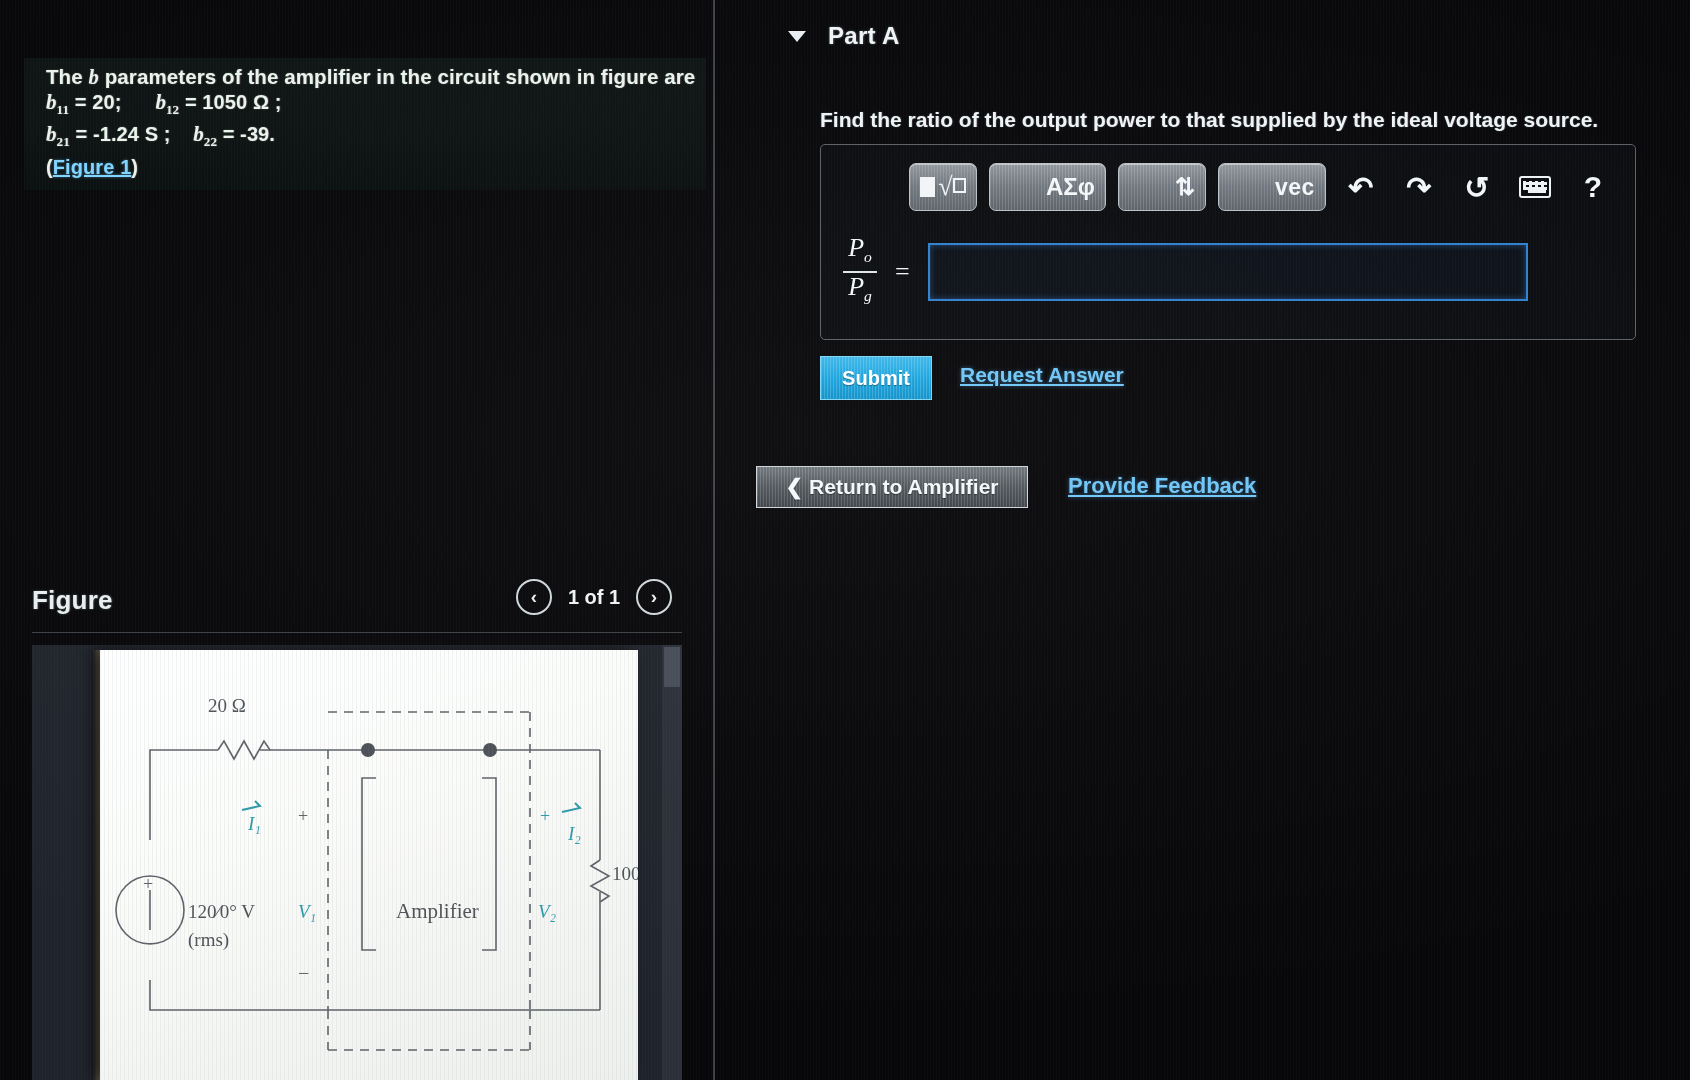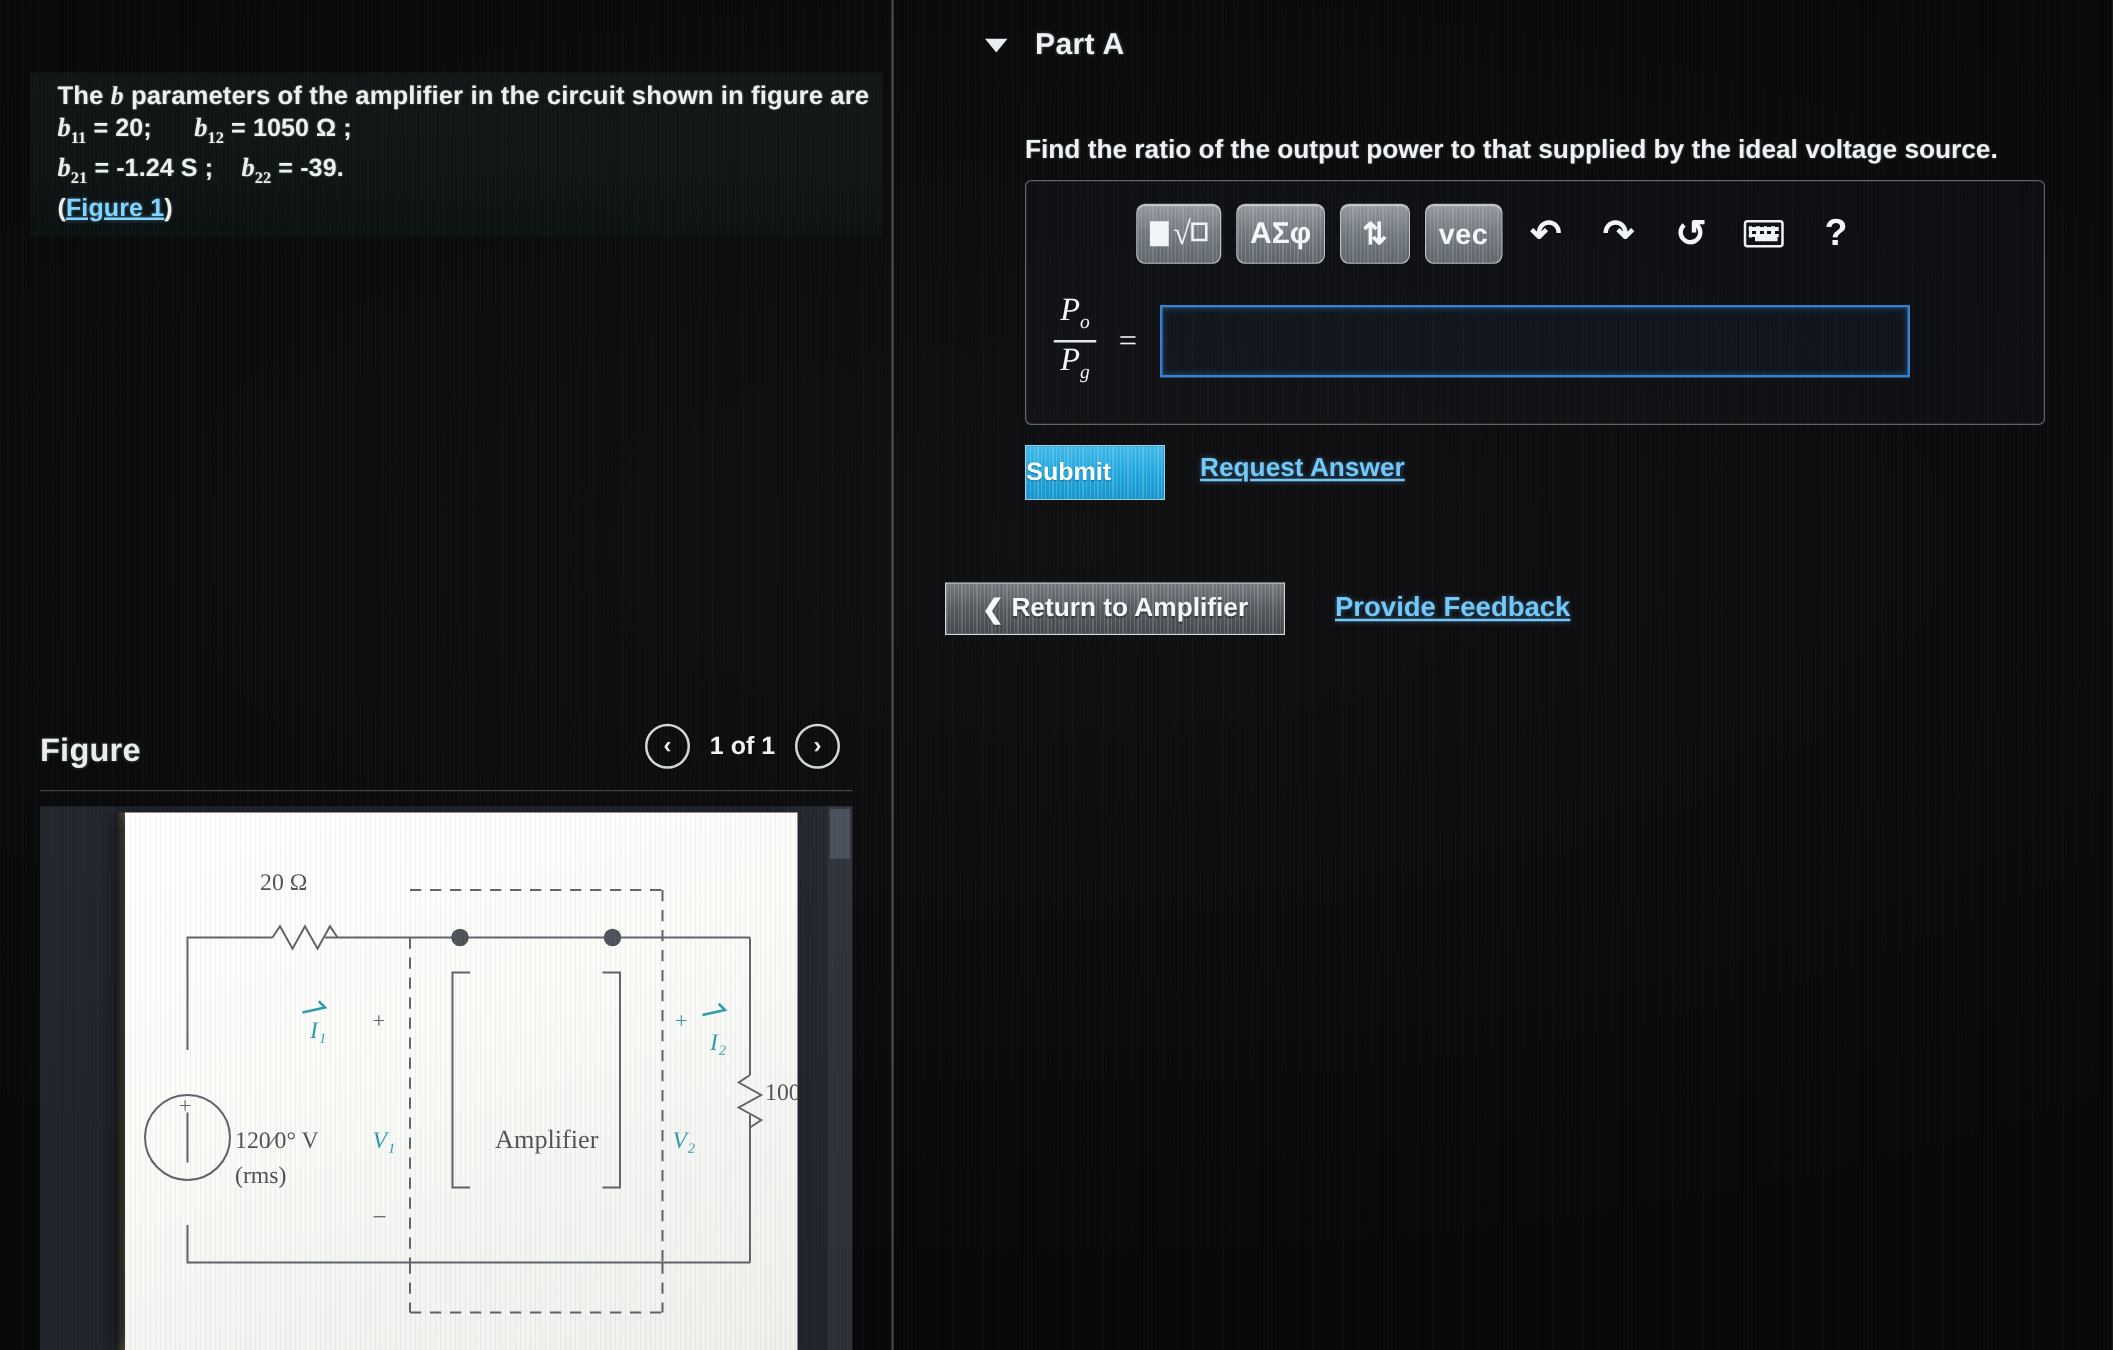--- a/index.html
+++ b/index.html
@@ -109,21 +109,21 @@
     border:1px solid #b9c0c6;
     display:flex; align-items:center; justify-content:center;
     color:#f4f7f9; font-size:24px; font-weight:600;
     box-shadow: inset 0 1px 0 rgba(255,255,255,0.45);
     position:relative;
   }
   .tbtn::after {
     content:""; position:absolute; inset:0; border-radius:6px;
     background: repeating-linear-gradient(90deg, rgba(255,255,255,0.14) 0 1px, rgba(0,0,0,0) 1px 3px);
   }
-  .tbtn .lbl { position:relative; z-index:2; }
+  .tbtn .lbl { position:relative; z-index:2;margin-left:46px; }
   .tbtn.vec .lbl { font-size:23px; letter-spacing:0.5px; }
   .tbtn.sq { width:68px; }
   .sq-glyph { position:relative; z-index:2; display:flex; align-items:flex-end; gap:3px; }
   .sq-box { width:15px; height:20px; background:#f2f5f7; }
   .sq-root { font-family:"Liberation Serif", serif; font-size:26px; line-height:20px; color:#f2f5f7; }
   .sq-root .rbox { display:inline-block; width:13px; height:15px; border:2px solid #f2f5f7; vertical-align:2px; }
 
   .icon-btn {
     width:46px; height:46px; display:flex; align-items:center; justify-content:center;
     color:#f2f6f8; font-size:30px; font-weight:700; background:transparent; border:0;
@@ -152,21 +152,21 @@
   .eqsign { color:#f3f7fa; font-size:26px; font-family:"Liberation Serif", serif; }
   .ans-input {
     width:600px; height:58px; background:#0b1018; border:2px solid #2f7fd0;
     box-shadow: 0 0 6px rgba(60,140,220,0.45) inset;
   }
 
   .submit-btn {
     position:absolute; left:104px; top:356px; width:112px; height:44px;
     background: linear-gradient(180deg,#39b6e8 0%, #18a3dd 50%, #0d90c9 100%);
     border:1px solid #7fd6f5; color:#ffffff; font-size:20px; font-weight:600;
-    display:flex; align-items:center; justify-content:flex-start;
+    display:flex; align-items:center; justify-content:center;
     text-shadow:0 1px 1px rgba(0,0,0,0.35);
   }
   .submit-btn::after {
     content:""; position:absolute; inset:0;
     background: repeating-linear-gradient(90deg, rgba(255,255,255,0.18) 0 1px, rgba(0,0,0,0) 1px 3px);
   }
   .submit-btn .lbl { position:relative; z-index:2; }
   .request-link {
     position:absolute; left:244px; top:363px;
     color:#6fc6f7; font-size:21px; font-weight:600; text-decoration:underline;

